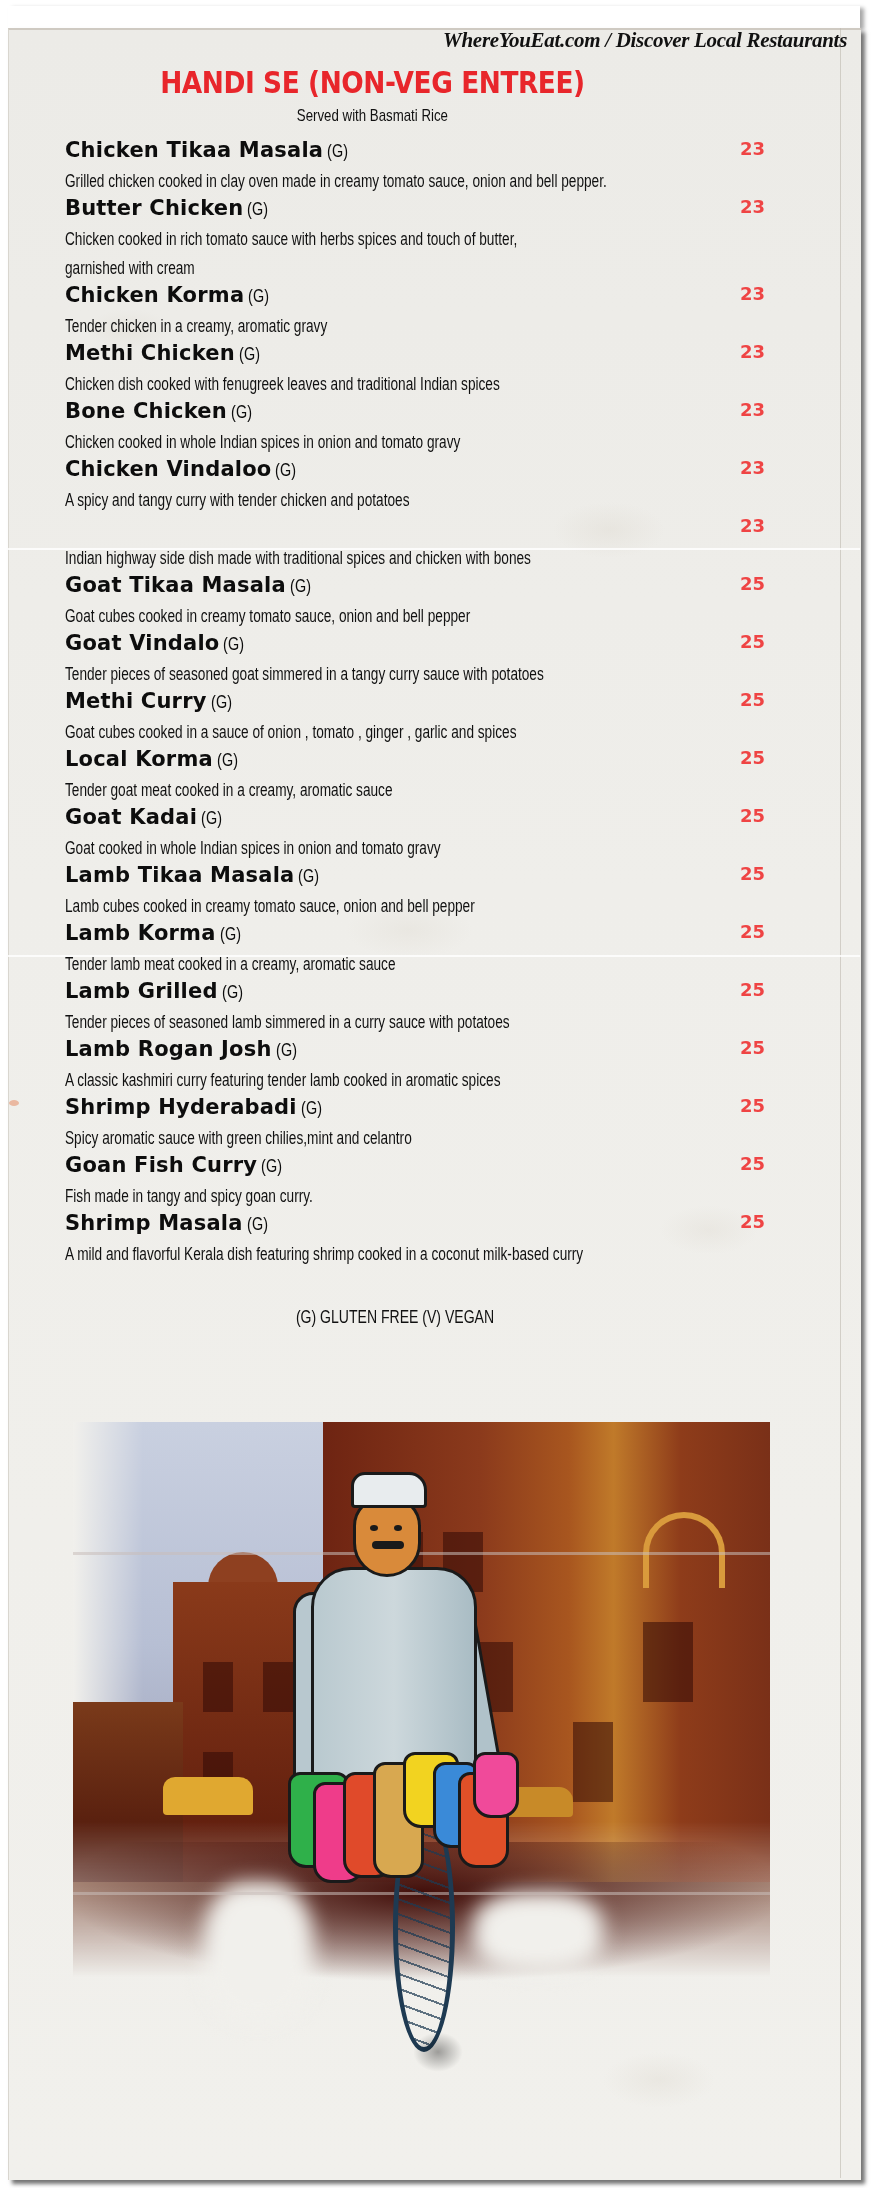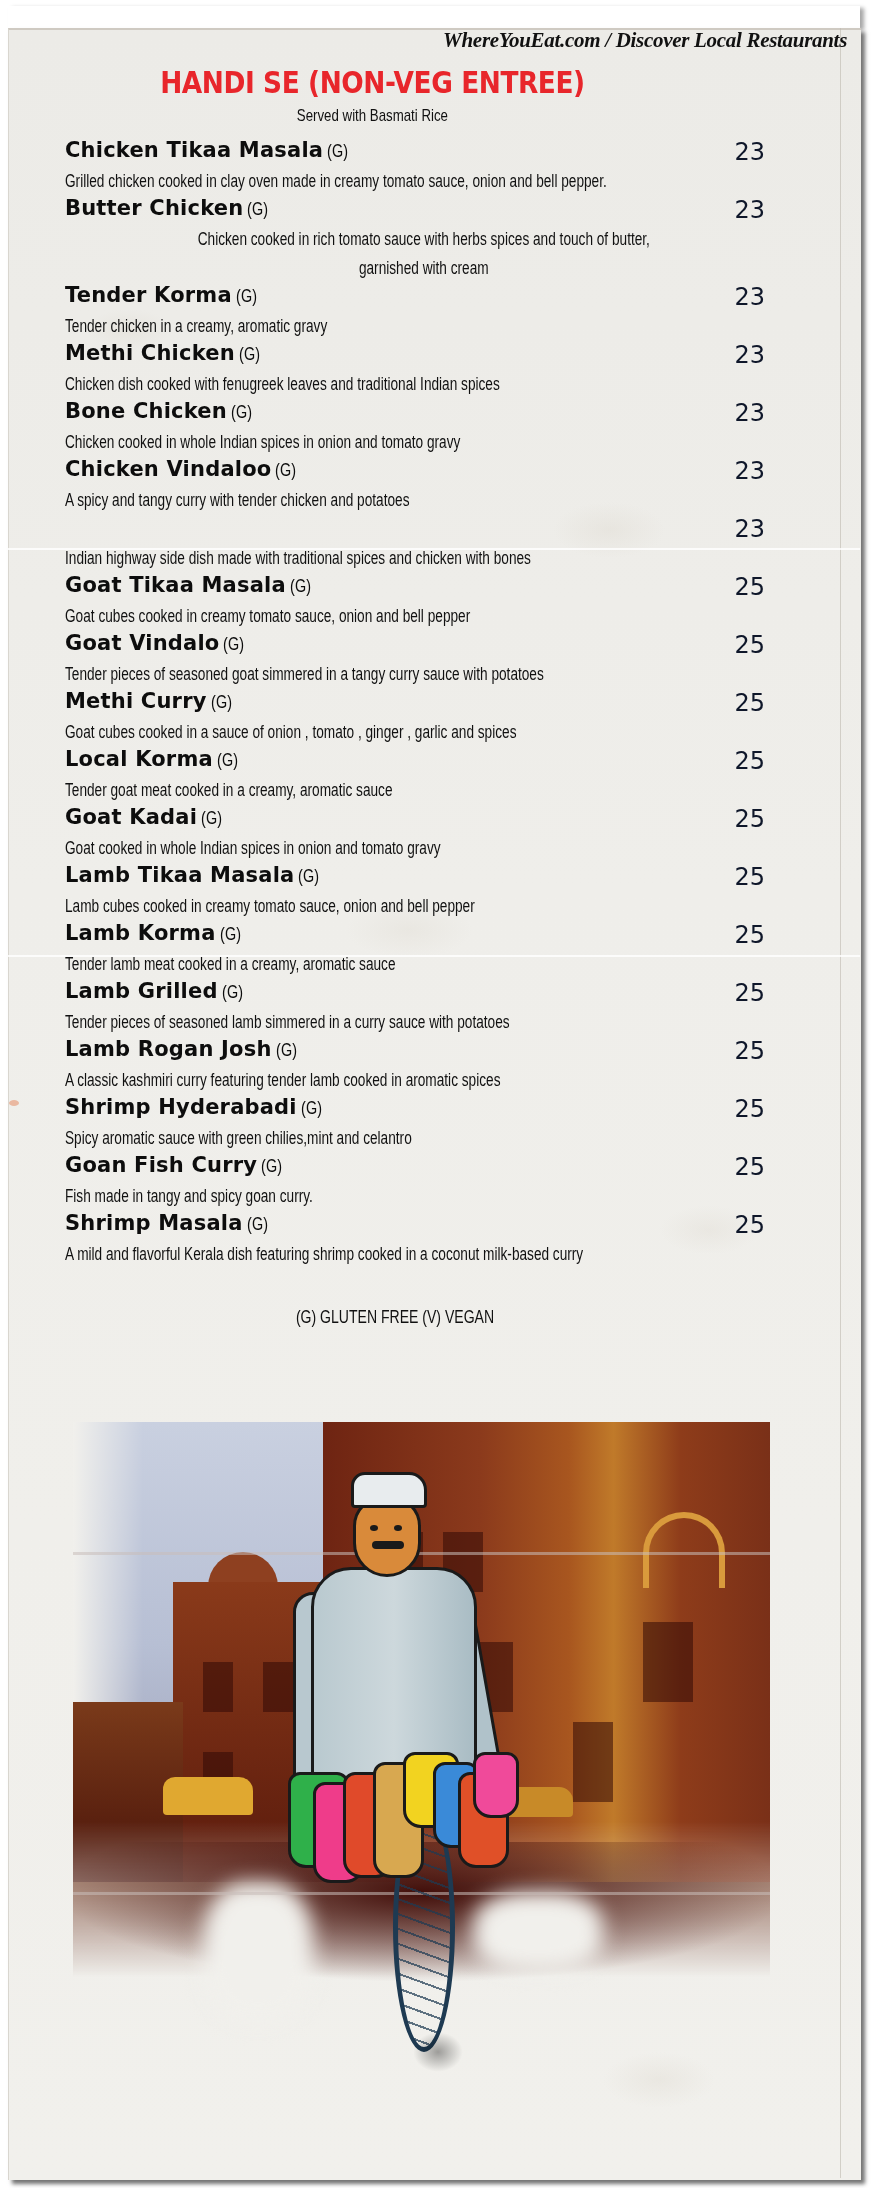--- a/index.html
+++ b/index.html
@@ -116,21 +116,20 @@
       left: 65px;
       top: 138px;
       width: 700px;
     }
     .item {
       position: relative;
       height: 58px;
     }
     .item.two-line {
       height: 87px;
-      text-align: center;
     }
     .item-name {
       position: absolute;
       left: 0;
       top: 0;
       white-space: nowrap;
       font-family: "DejaVu Sans", sans-serif;
       font-weight: bold;
       font-size: 21px;
       color: #0d0d0d;
@@ -156,23 +155,23 @@
       white-space: pre-line;
       transform: scaleX(0.78);
       transform-origin: left top;
       width: 920px;
     }
     .item-price {
       position: absolute;
       right: 0;
       top: 0;
       font-family: "DejaVu Sans", sans-serif;
-      font-weight: normal;
-      font-size: 24px;
-      color: #0f172a;
+      font-weight: bold;
+      font-size: 18px;
+      color: #ef4444;
     }
     .legend {
       position: absolute;
       left: 0;
       width: 875px;
       top: 1307px;
       text-align: center;
       font-family: "Liberation Sans", sans-serif;
       font-size: 18px;
       color: #111;
@@ -367,21 +366,21 @@
     <div class="item-price">23</div>
     <div class="item-desc">Grilled chicken cooked in clay oven made in creamy tomato sauce, onion and bell pepper.</div>
   </div>
   <div class="item two-line">
     <div class="item-name"><span>Butter Chicken</span><span class="item-tag">(G)</span></div>
     <div class="item-price">23</div>
     <div class="item-desc">Chicken cooked in rich tomato sauce with herbs spices and touch of butter,
 garnished with cream</div>
   </div>
   <div class="item">
-    <div class="item-name"><span>Tender Korma</span><span class="item-tag">(G)</span></div>
+    <div class="item-name"><span>Chicken Korma</span><span class="item-tag">(G)</span></div>
     <div class="item-price">23</div>
     <div class="item-desc">Tender chicken in a creamy, aromatic gravy</div>
   </div>
   <div class="item">
     <div class="item-name"><span>Methi Chicken</span><span class="item-tag">(G)</span></div>
     <div class="item-price">23</div>
     <div class="item-desc">Chicken dish cooked with fenugreek leaves and traditional Indian spices</div>
   </div>
   <div class="item">
     <div class="item-name"><span>Bone Chicken</span><span class="item-tag">(G)</span></div>

